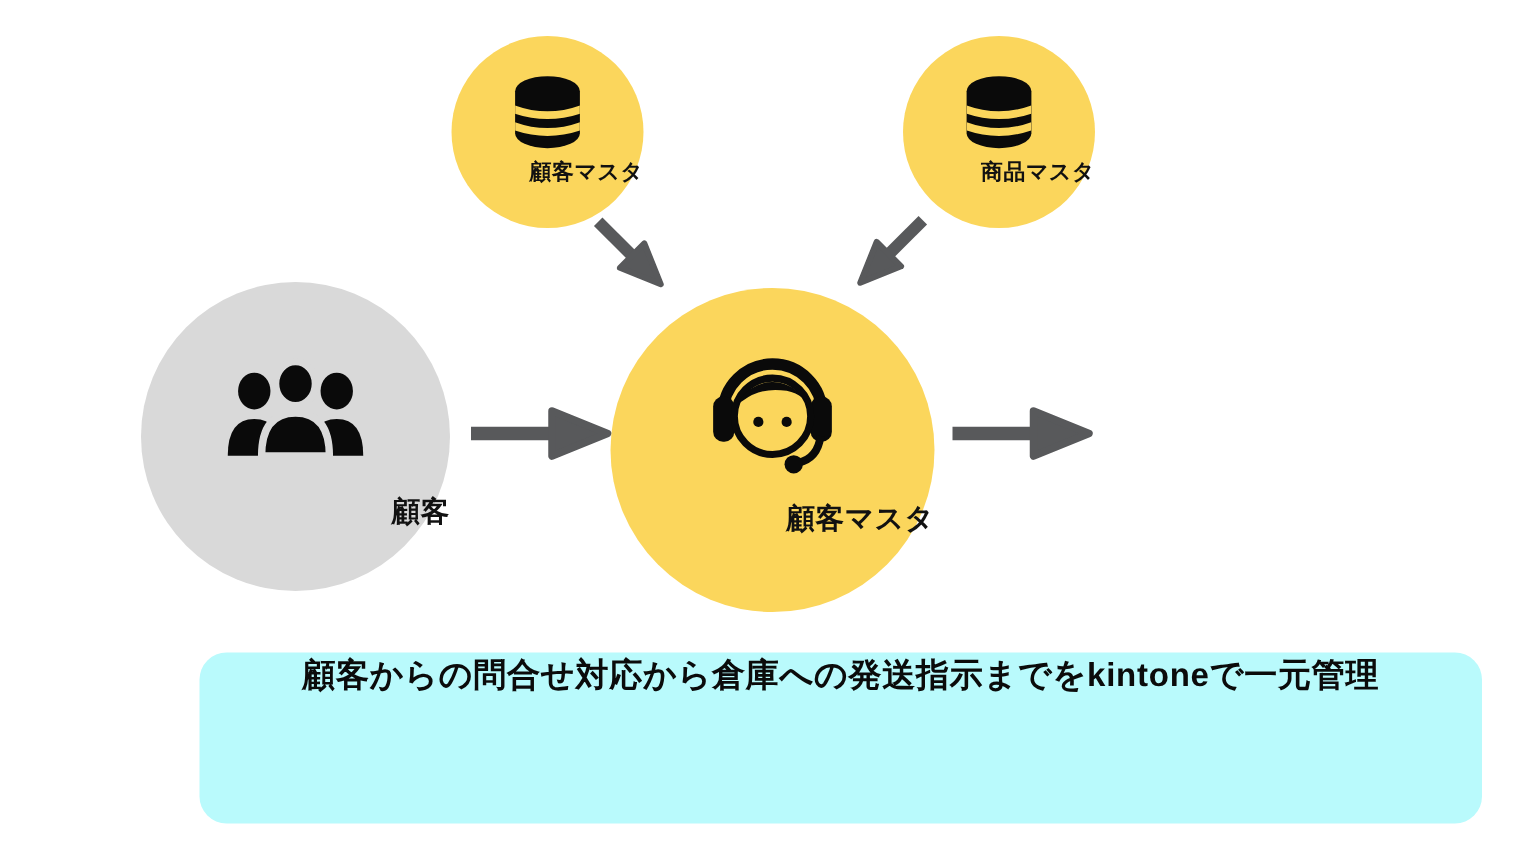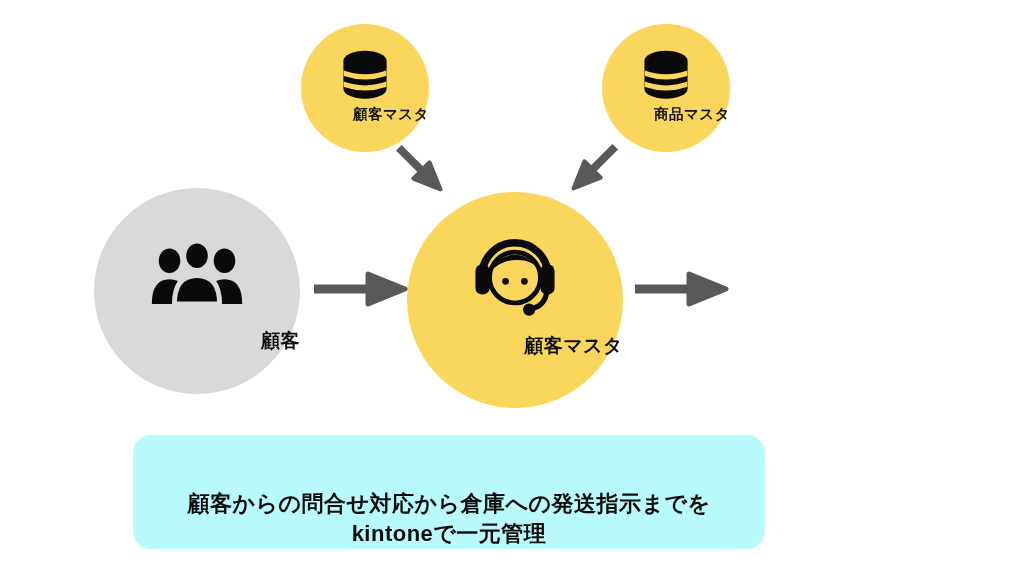--- a/index.html
+++ b/index.html
@@ -10,23 +10,23 @@
   .circle{position:absolute;border-radius:50%;}
   .c-yellow{background:#FBD65C;}
   .c-gray{background:#D9D9D9;}
   .node-label{
     position:absolute;left:0;right:0;text-align:right;
     font-weight:700;color:#111;letter-spacing:.5px;
   }
   .node-icon{position:absolute;}
   .arrow{position:absolute;}
   .banner{
-    position:absolute;left:133px;top:435px;width:632px;height:114px;
+    position:absolute;left:133px;top:435px;width:855px;height:114px;
     background:#B9FAFC;border-radius:18px;
-    display:flex;align-items:flex-end;justify-content:center;
+    display:flex;align-items:flex-start;justify-content:center;
   }
   .banner-text{font-size:22px;font-weight:700;color:#0b0b0b;letter-spacing:.5px;text-align:center;padding:0 20px;}
 </style>
 </head>
 <body>
 
 <svg width="0" height="0" style="position:absolute">
   <defs>
     <path id="db-shape" d="M8,16 a27,12.5 0 0 1 54,0 V51 a27,12.5 0 0 1 -54,0 Z"></path>
     <clipPath id="db-clip">

